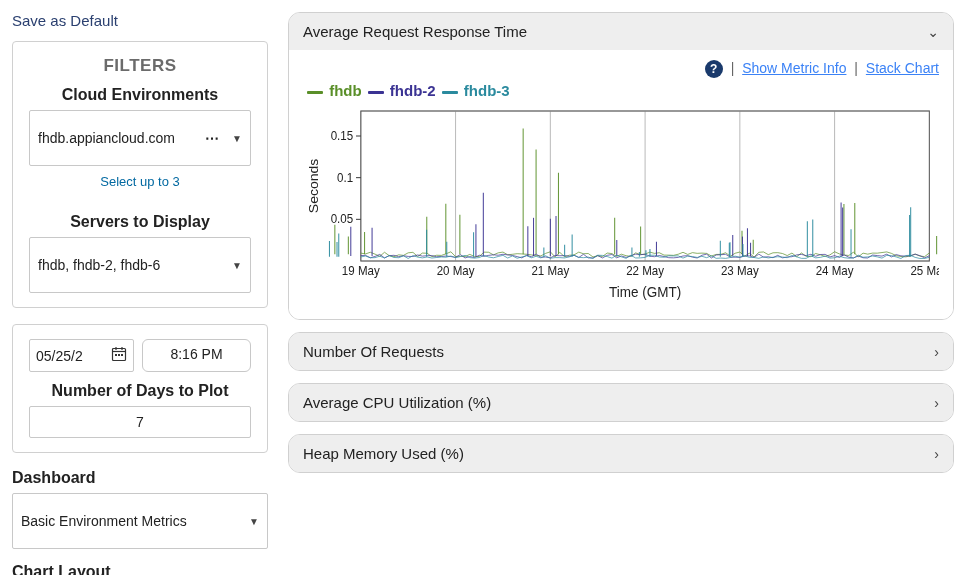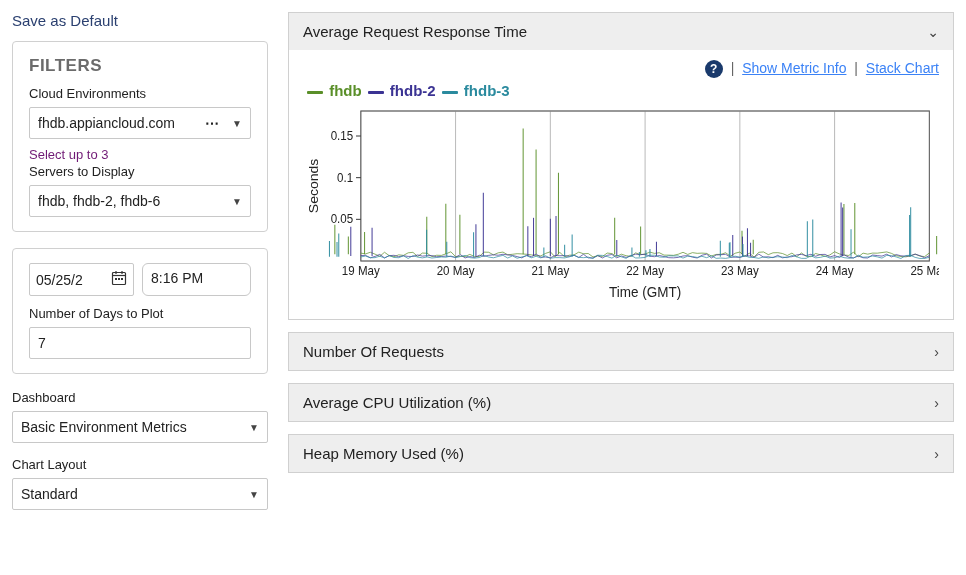--- a/index.html
+++ b/index.html
@@ -27,44 +27,45 @@
     color: #2b4070;
     font-size: 15px;
     margin-bottom: 12px;
     cursor: pointer;
   }
   .panel {
     border: 1px solid #d0d0d0;
     border-radius: 4px;
     padding: 14px 16px;
     margin-bottom: 16px;
+    text-align: center;
   }
   .panel-title {
     font-weight: bold;
     font-size: 17px;
     color: #6b6b6b;
     margin-bottom: 10px;
     letter-spacing: 0.5px;
   }
   .field-label {
-    font-weight: normal;
-    font-size: 13px;
+    font-weight: bold;
+    font-size: 16px;
     margin-bottom: 6px;
     margin-top: 2px;
   }
   .helper-text {
     font-size: 13px;
-    color: #701a75;
-    margin-bottom: 2px;
+    color: #0369a1;
+    margin-bottom: 24px;
   }
   .select-box, .text-input {
     width: 100%;
     border: 1px solid #c8c8c8;
     border-radius: 2px;
-    padding: 7px 8px;
+    padding: 19px 8px;
     font-size: 14px;
     background: #fff;
     display: flex;
     align-items: center;
     justify-content: space-between;
     cursor: pointer;
     margin-bottom: 8px;
   }
   .select-box .caret {
     font-size: 10px;
@@ -118,21 +119,21 @@
     border-radius: 2px;
     padding: 7px 8px;
     font-size: 14px;
   }
   .sidebar-section {
     margin-bottom: 14px;
   }
   
   .accordion {
     border: 1px solid #d0d0d0;
-    border-radius: 0;
+    border-radius: 12px;
     margin-bottom: 12px;
     overflow: hidden;
   }
   .accordion-header {
     background: #eeeeee;
     padding: 10px 14px;
     font-size: 15px;
     font-weight: 500;
     display: flex;
     align-items: center;

